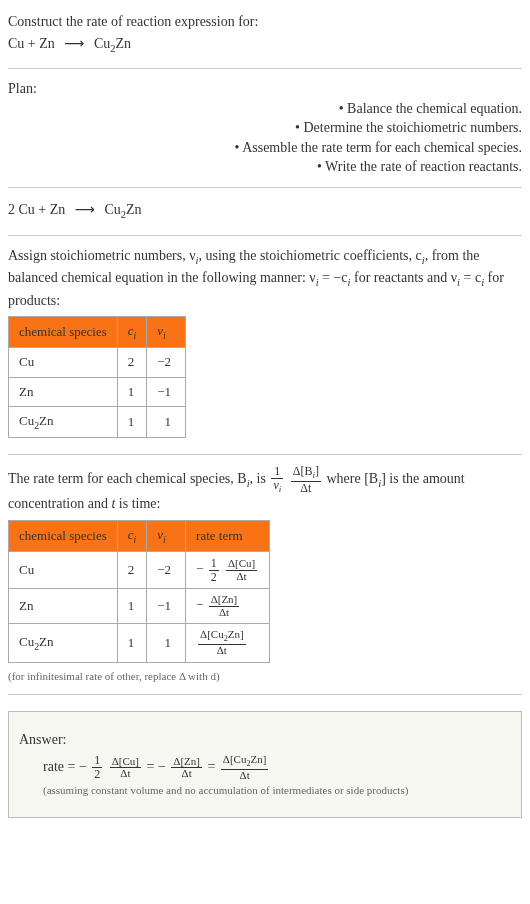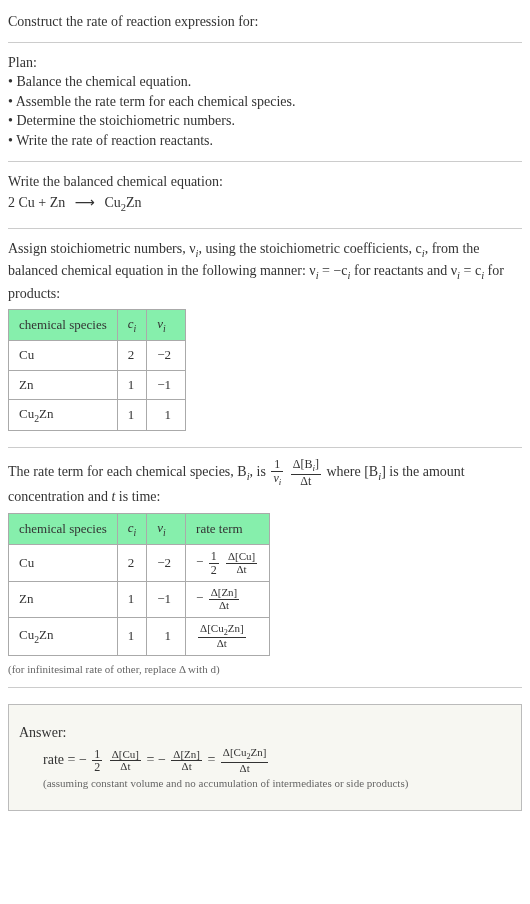--- a/index.html
+++ b/index.html
@@ -29,34 +29,35 @@
     }
     sub {
       font-size: 0.75em;
       vertical-align: sub;
     }
     .arrow {
       padding: 0 6px;
     }
     .bullet {
       padding-left: 0;
+      text-align: right;
     }
     table.data {
       border-collapse: collapse;
       margin: 6px 0;
     }
     table.data td, table.data th {
       border: 1px solid #aaa;
       padding: 5px 10px;
       font-weight: normal;
       font-size: 13px;
       text-align: left;
     }
     table.data th {
-      background: #86efac;
+      background: #f97316;
     }
     .frac {
       display: inline-block;
       vertical-align: middle;
       text-align: center;
       font-size: 12px;
       line-height: 1.05;
       padding: 0 2px;
     }
     .frac .num {
@@ -94,36 +95,40 @@
     .cell-num {
       text-align: right !important;
       padding-right: 14px !important;
     }
   </style>
 </head>
 <body>
 
 <div class="section">
   <div>Construct the rate of reaction expression for:</div>
+  <div class="equation">
+    <span>Cu + Zn</span>
+    <span class="arrow">⟶</span>
+    <span>Cu</span><sub>2</sub><span>Zn</span>
+  </div>
 </div>
 
 <div class="divider"></div>
 
 <div class="section">
   <div>Plan:</div>
   <div class="bullet">• <span>Balance the chemical equation.</span></div>
+  <div class="bullet">• <span>Determine the stoichiometric numbers.</span></div>
   <div class="bullet">• <span>Assemble the rate term for each chemical species.</span></div>
-  <div class="bullet">• <span>Determine the stoichiometric numbers.</span></div>
   <div class="bullet">• <span>Write the rate of reaction reactants.</span></div>
 </div>
 
 <div class="divider"></div>
 
 <div class="section">
-  <div>Write the balanced chemical equation:</div>
   <div class="equation">
     <span>2 Cu + Zn</span>
     <span class="arrow">⟶</span>
     <span>Cu</span><sub>2</sub><span>Zn</span>
   </div>
 </div>
 
 <div class="divider"></div>
 
 <div class="section">

